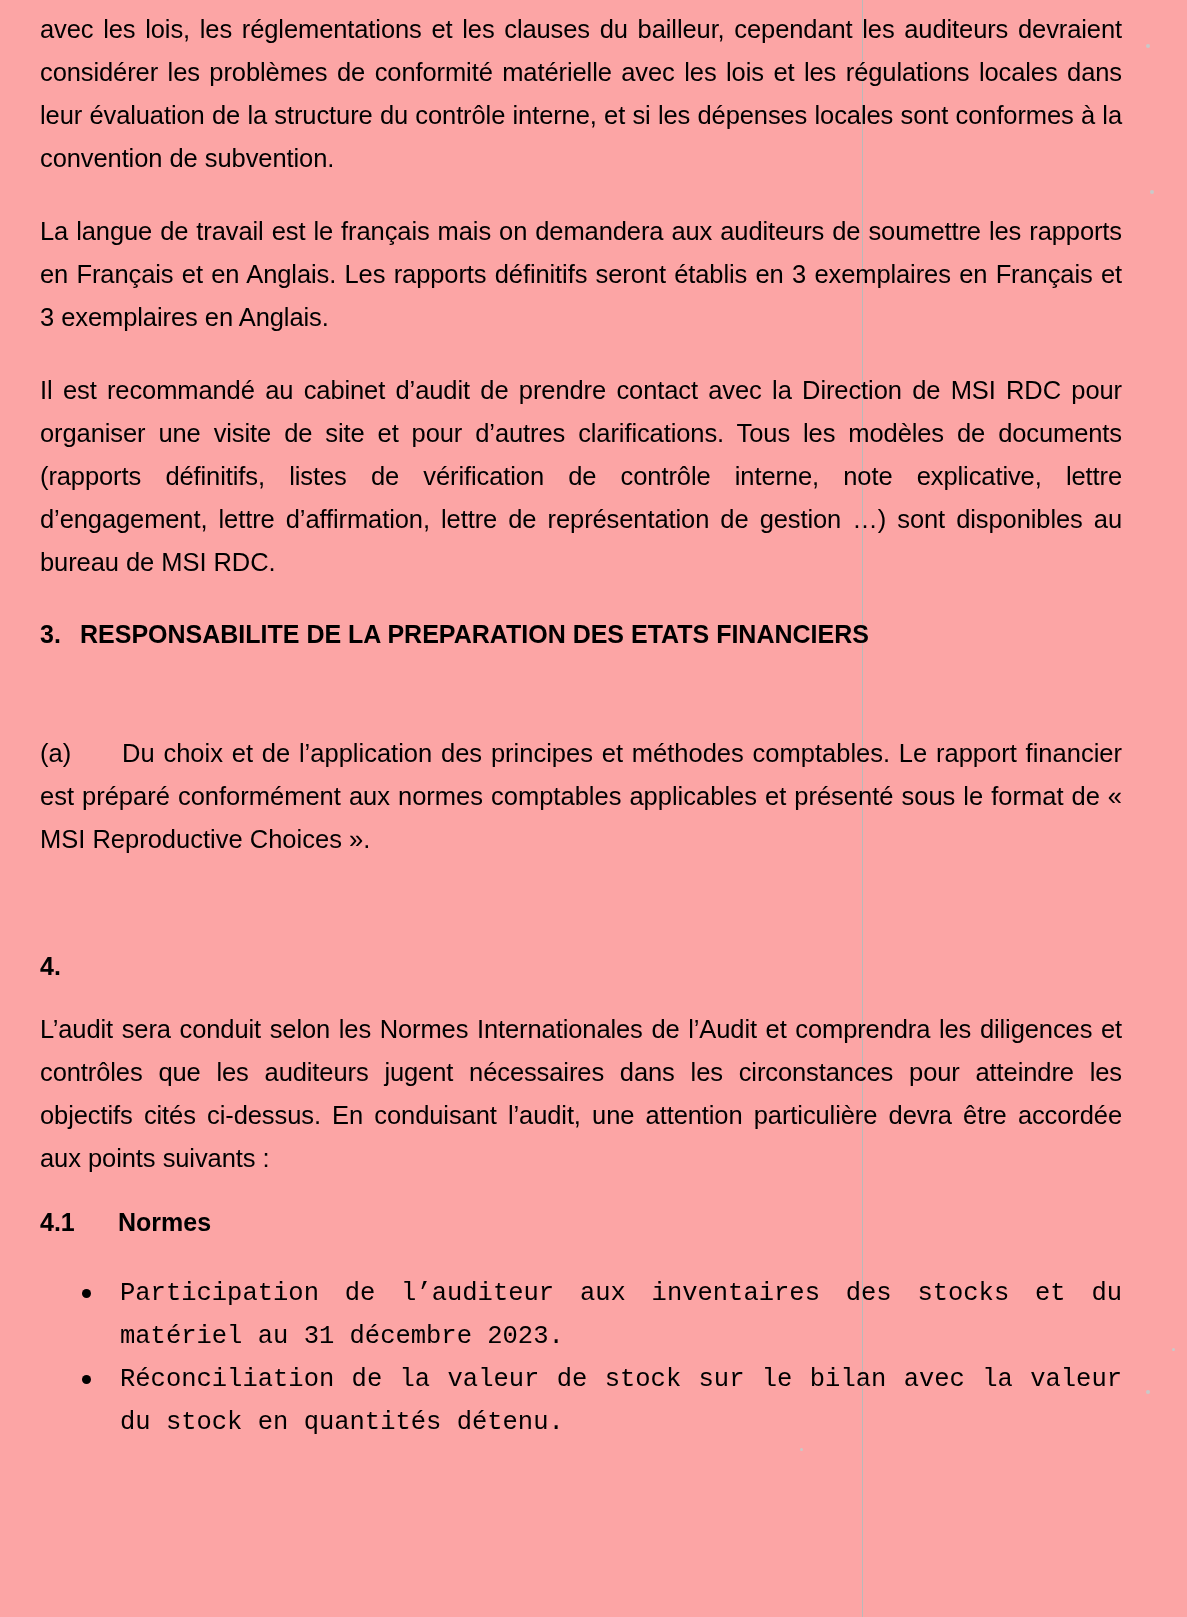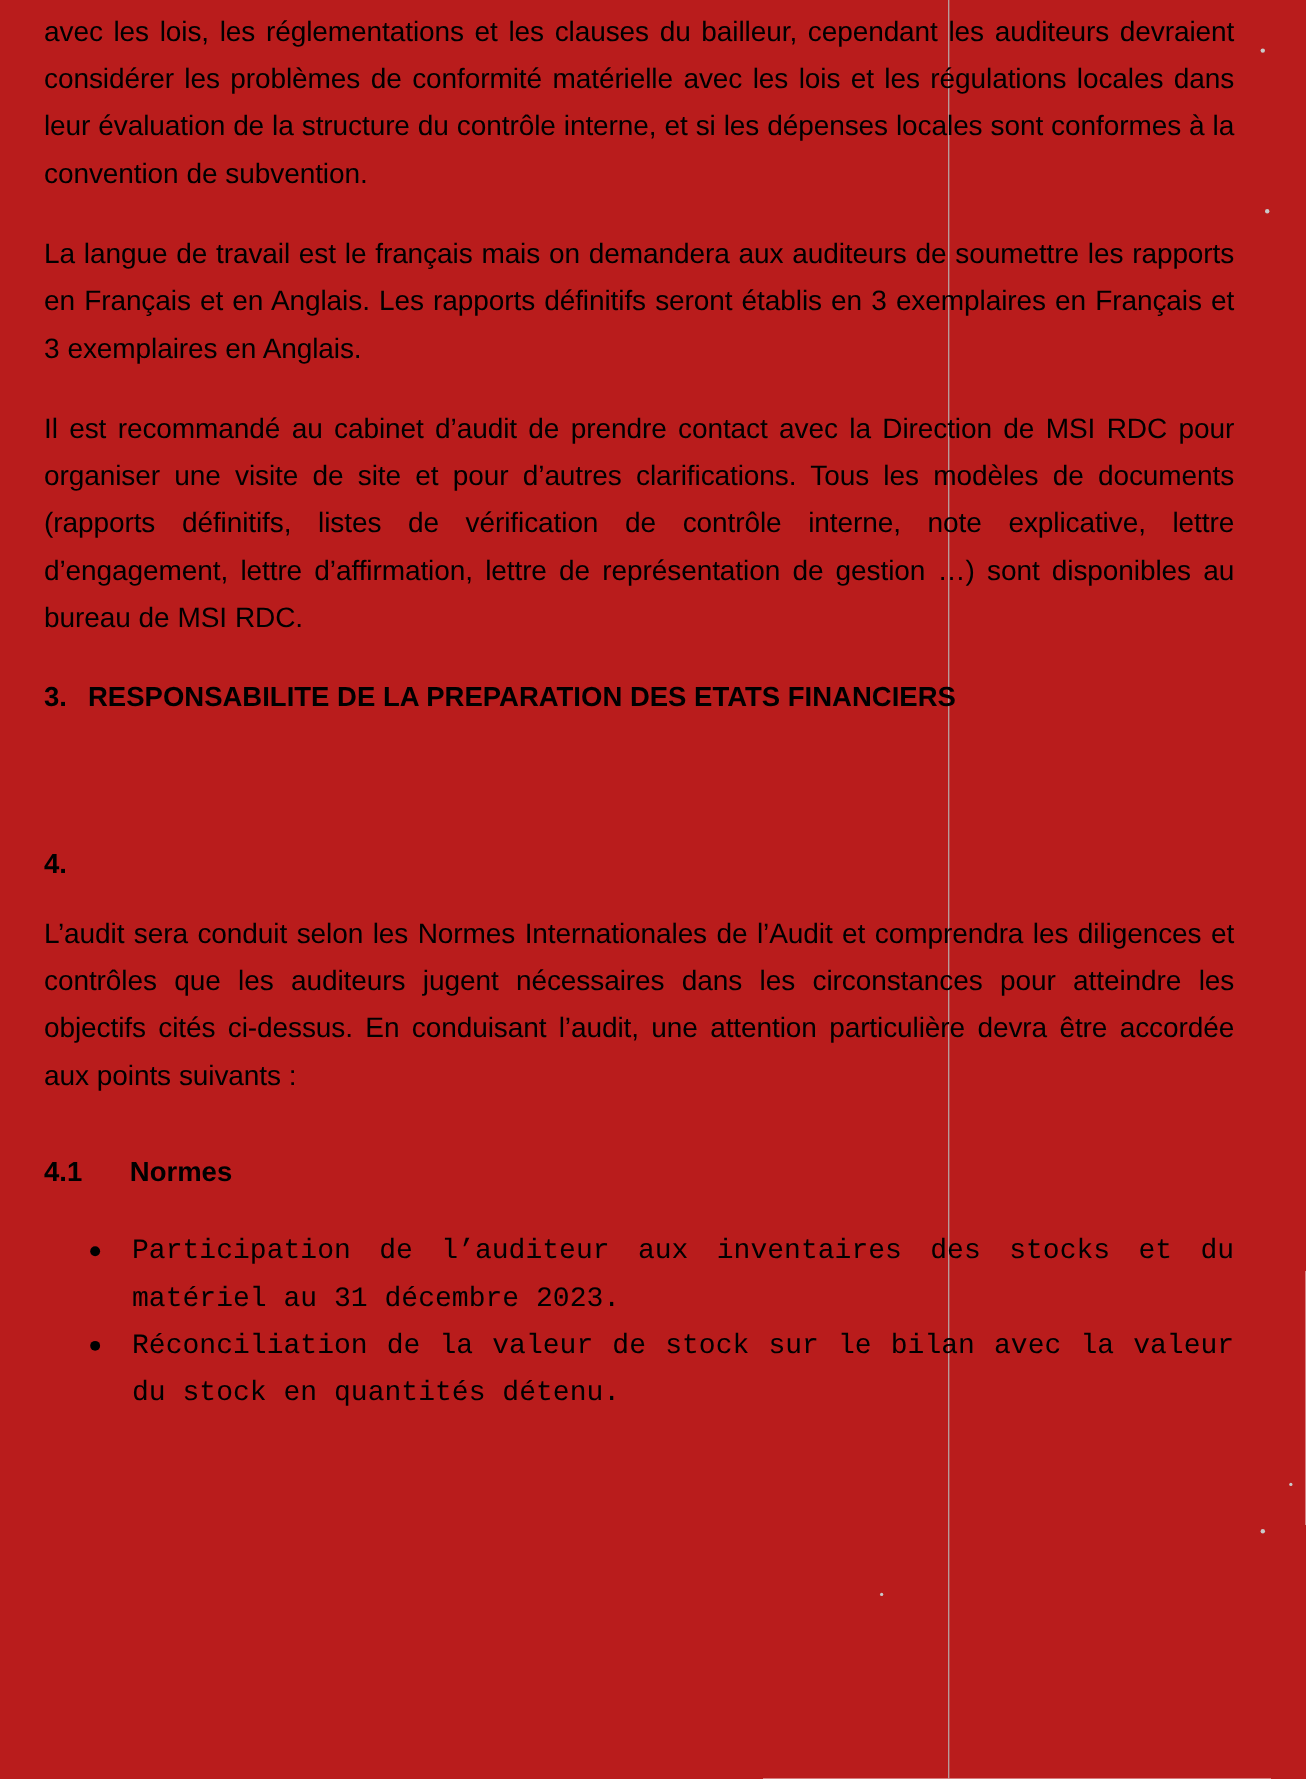--- a/index.html
+++ b/index.html
@@ -9,21 +9,21 @@
     background: #ffffff;
   }
   body {
     font-family: "Liberation Sans", sans-serif;
     color: #000000;
   }
   .page {
     position: relative;
     width: 1187px;
     height: 1617px;
-    background: #b91c1c;
+    background: #fca5a5;
     overflow: hidden;
     box-sizing: border-box;
   }
   
   .scan-line {
     position: absolute;
     top: 0;
     left: 862px;
     width: 1px;
     height: 1617px;
@@ -79,21 +79,20 @@
   .subheading {
     display: flex;
     align-items: baseline;
     font-size: 25px;
     font-weight: bold;
     line-height: 40px;
   }
   .subheading .num {
     width: 78px;
     flex: 0 0 78px;
-    margin-top: 24px;
   }
 
   
   .lettered {
     font-size: 25.5px;
     line-height: 43px;
     text-align: justify;
     text-justify: inter-word;
   }
   .lettered .tag {
@@ -157,20 +156,21 @@
     <div class="heading">
       <span class="num">3.</span>
       <span class="txt">RESPONSABILITE DE LA PREPARATION DES ETATS FINANCIERS</span>
     </div>
 
     <div class="gap-sm"></div>
 
 
     <div class="gap-md"></div>
 
+    <p class="lettered"><span class="tag">(a)</span><span>Du choix et de l’application des principes et méthodes comptables. Le rapport financier est préparé conformément aux normes comptables applicables et présenté sous le format de « MSI Reproductive Choices ».</span></p>
 
     <div class="gap-md"></div>
 
 
     <div class="gap-md"></div>
 
     <div class="heading">
       <span class="num-wide">4.</span>
     </div>
 

